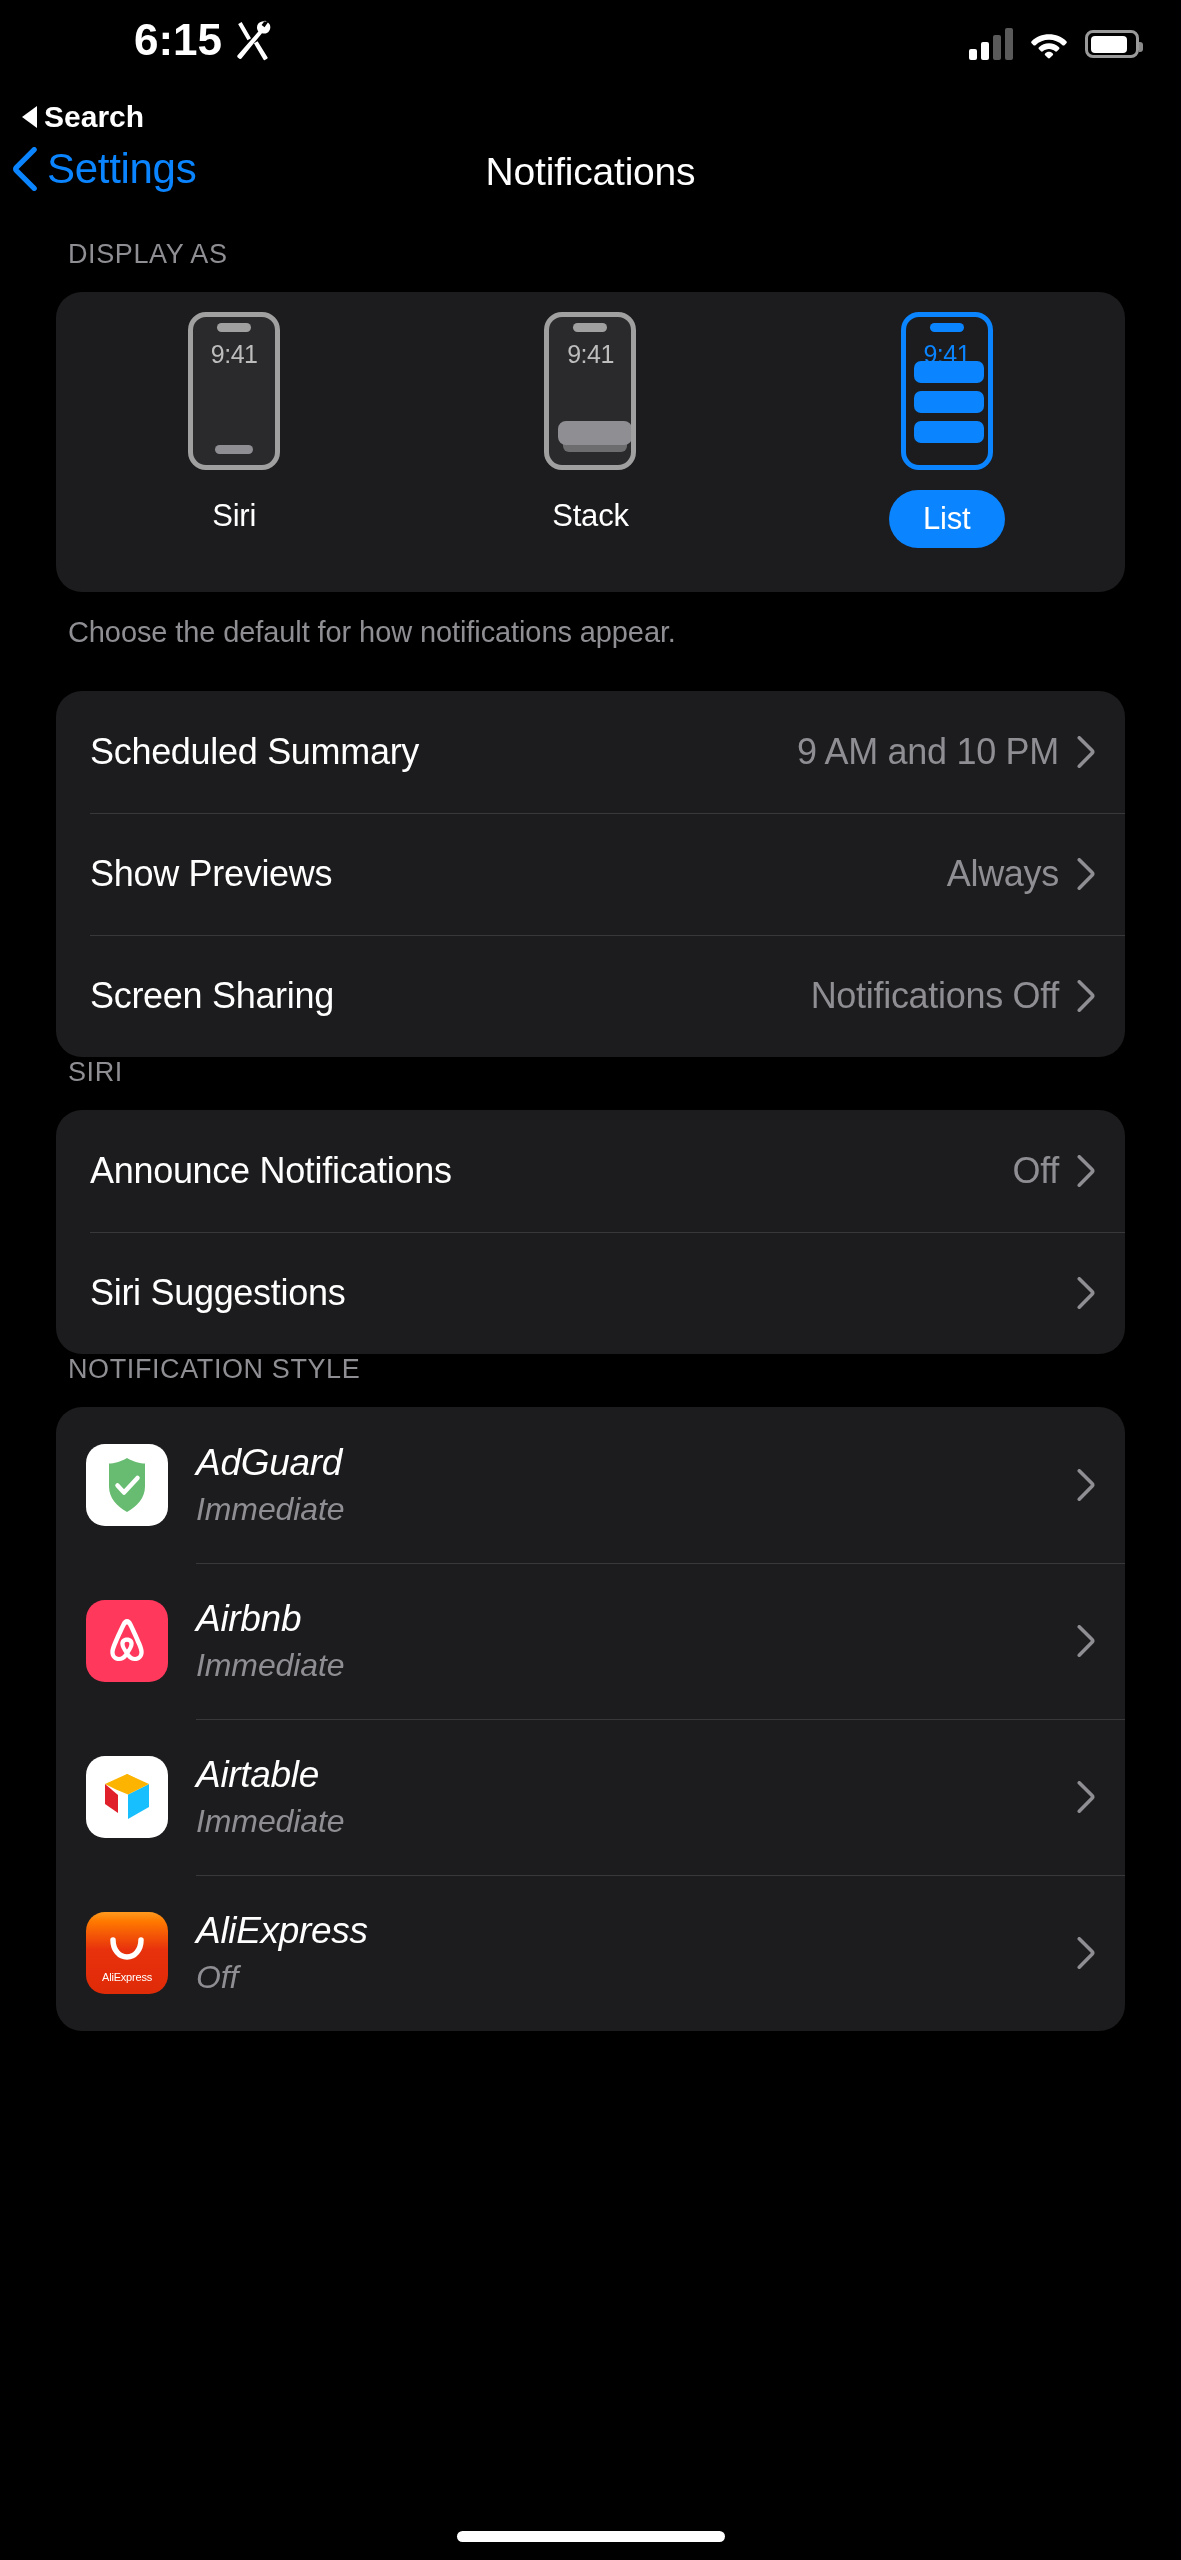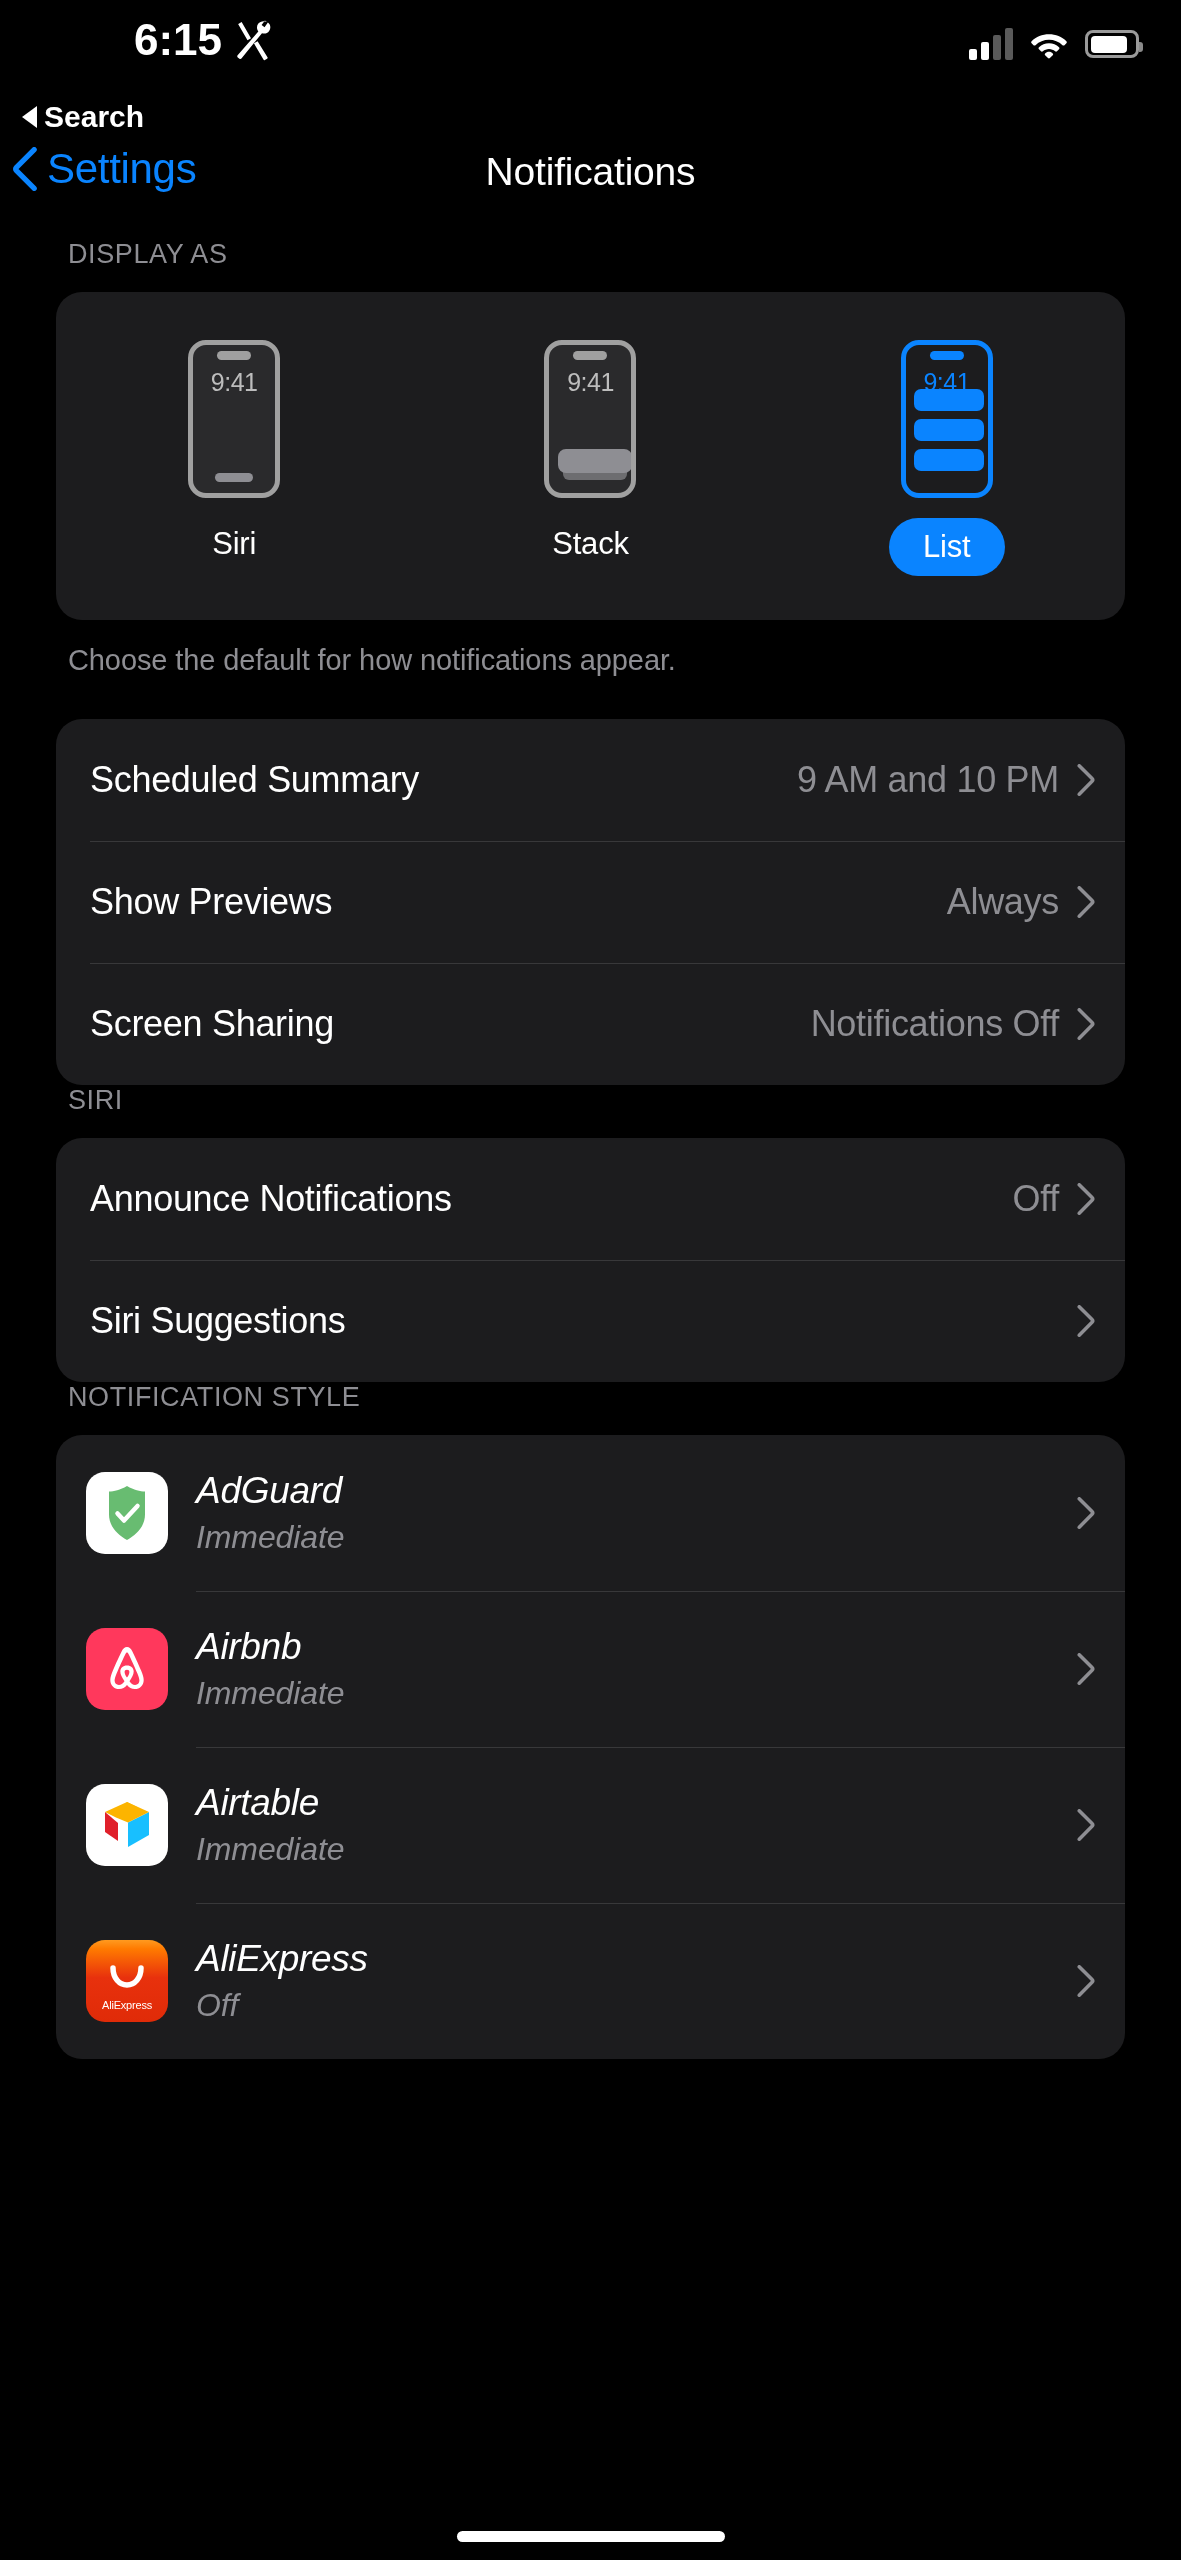--- a/index.html
+++ b/index.html
@@ -174,21 +174,21 @@
     margin-top: 24px;
   }
   .card {
     background: #1c1c1e;
     border-radius: 26px;
     overflow: hidden;
   }
 
   
   .display-card {
-    padding: 48px 0 44px 0;
+    padding: 20px 0 44px 0;
     display: flex;
     justify-content: space-around;
     align-items: flex-start;
   }
   .display-option {
     display: flex;
     flex-direction: column;
     align-items: center;
     cursor: pointer;
     width: 200px;

